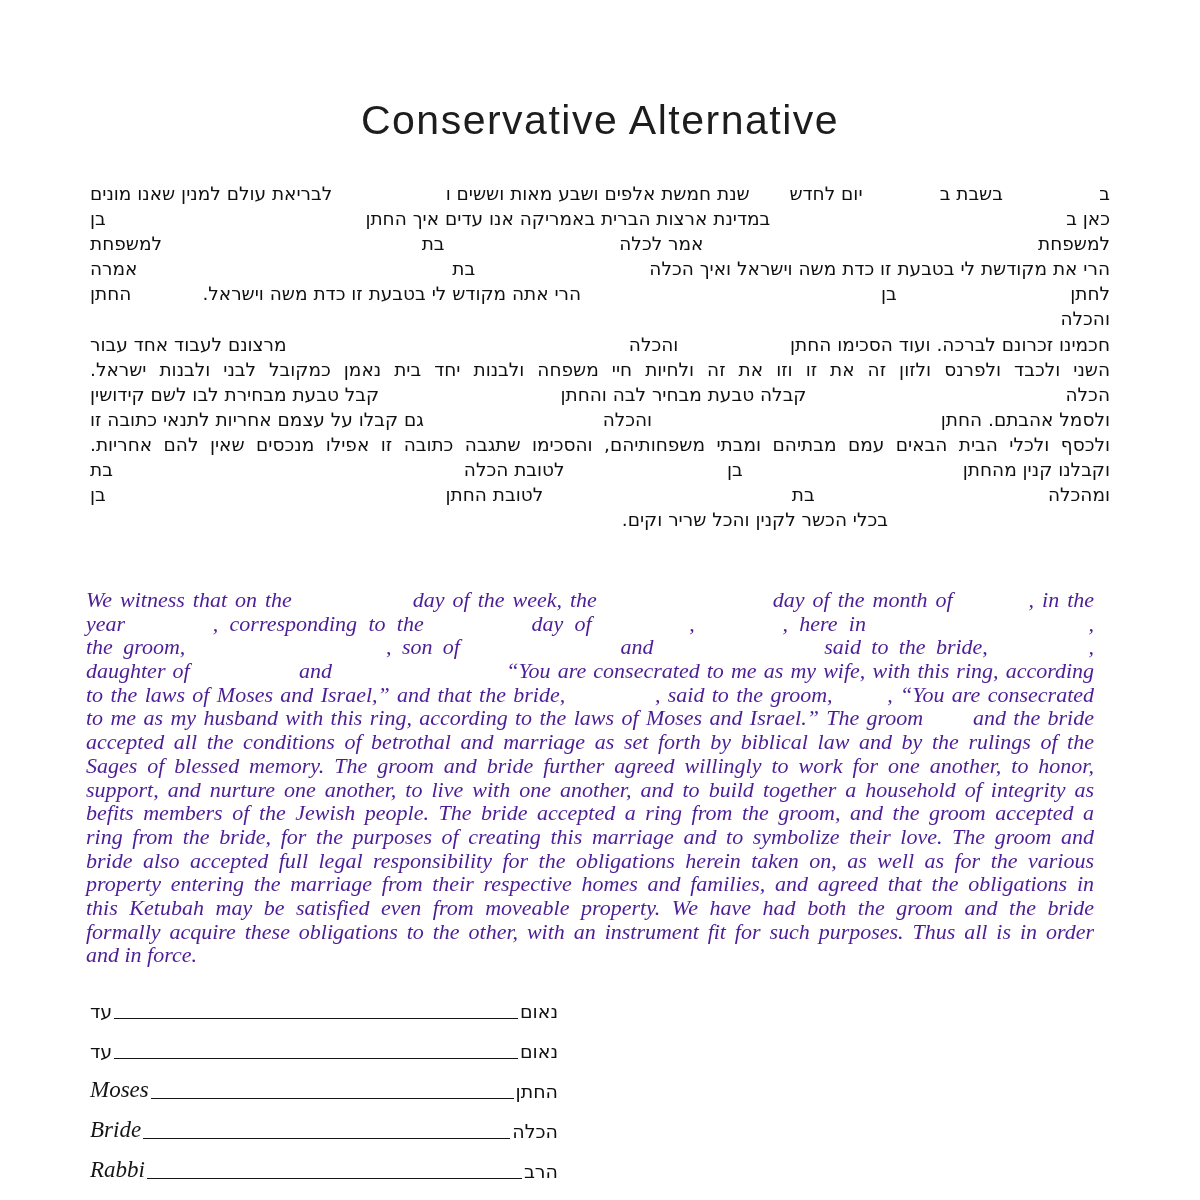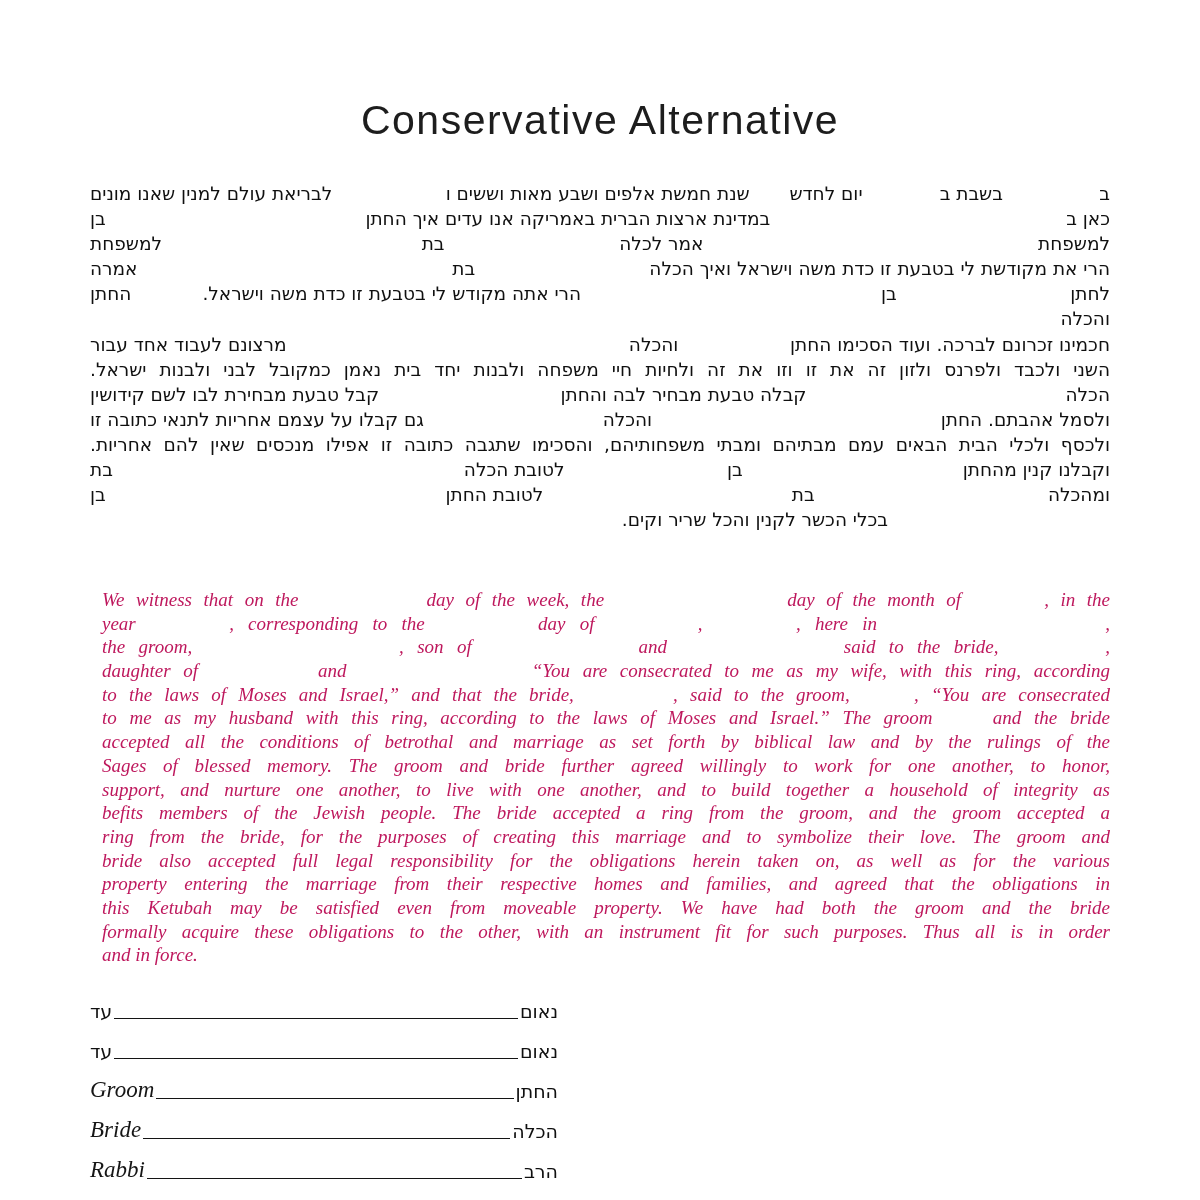--- a/index.html
+++ b/index.html
@@ -26,23 +26,23 @@
   .heb-line .hgap{flex-grow:1;flex-basis:0;min-width:10px;}
   .heb-line.full{
     display:block;text-align:justify;text-align-last:justify;white-space:normal;
   }
   .heb-line.indent{
     display:block;text-align:right;padding-left:0;padding-right:222px;white-space:normal;
   }
 
   
   .en-block{
-    position:absolute;left:102px;top:588px;width:1008px;
+    position:absolute;left:86px;top:588px;width:1008px;
     font-family:"Liberation Serif",serif;font-style:italic;
-    font-size:19px;color:#be185d;
+    font-size:22px;color:#4c1d95;
   }
   .en-line{
     height:23.7px;line-height:23.7px;
     text-align:justify;text-align-last:justify;
     white-space:nowrap;
   }
   .en-line.noj{text-align:left;text-align-last:left;}
   .en-line .blank{display:inline-block;height:2px;}
 
   
@@ -178,21 +178,21 @@
       <span class="lbl he">עד</span>
       <div class="sig-rule"></div>
       <span class="lbl he">נאום</span>
     </div>
     <div class="sig-row">
       <span class="lbl he">עד</span>
       <div class="sig-rule"></div>
       <span class="lbl he">נאום</span>
     </div>
     <div class="sig-row">
-      <span class="lbl en">Groom</span>
+      <span class="lbl en">Moses</span>
       <div class="sig-rule"></div>
       <span class="lbl he">החתן</span>
     </div>
     <div class="sig-row">
       <span class="lbl en">Bride</span>
       <div class="sig-rule"></div>
       <span class="lbl he">הכלה</span>
     </div>
     <div class="sig-row">
       <span class="lbl en">Rabbi</span>

